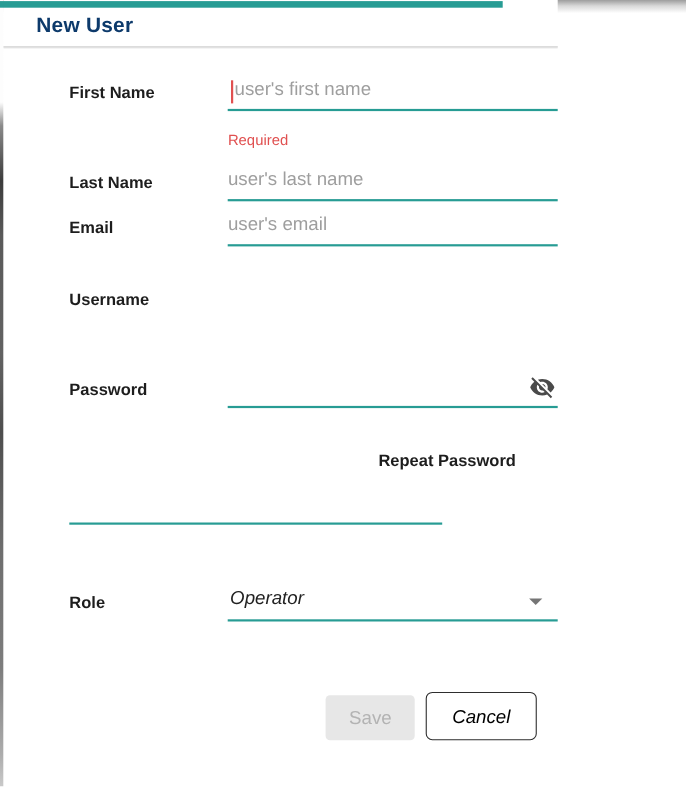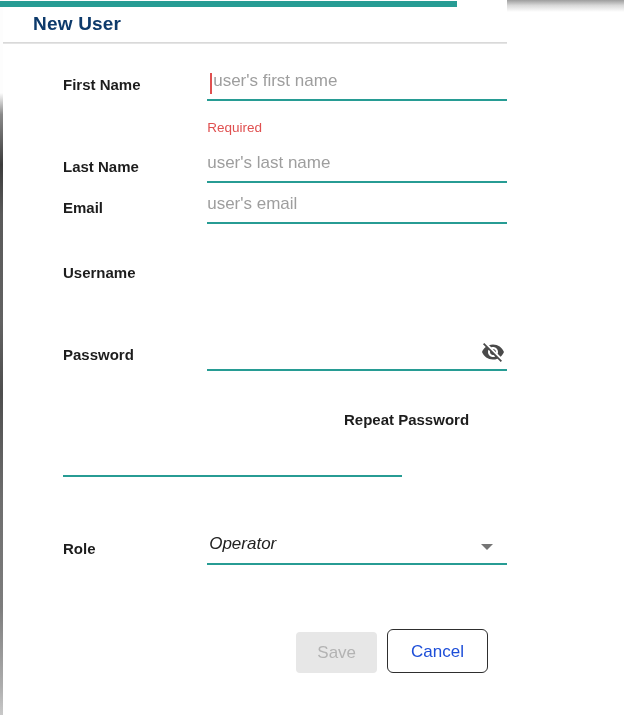--- a/index.html
+++ b/index.html
@@ -83,22 +83,22 @@
   }
   .btn{
     font-family:"Liberation Sans",sans-serif;font-size:17px;line-height:1;
     display:inline-flex;align-items:center;justify-content:center;
   }
   .btn-save{
     height:41px;padding:0 21px;background:#e7e7e7;color:#b3b3b3;
     border:none;border-radius:4px;cursor:default;
   }
   .btn-cancel{
-    height:44px;padding:0 23px;background:#ffffff;color:#1d4ed8;
-    border:1px solid #2e2e2e;border-radius:6px;cursor:pointer;font-weight:500;
+    height:44px;padding:0 23px;background:#ffffff;color:#000000;
+    border:1px solid #2e2e2e;border-radius:6px;cursor:pointer;font-weight:500;font-style:italic;
   }
 </style>
 </head>
 <body>
 
 <div class="left-strip"></div>
 <div class="top-shadow"></div>
 <div class="top-teal"></div>
 
 <div class="dialog">

